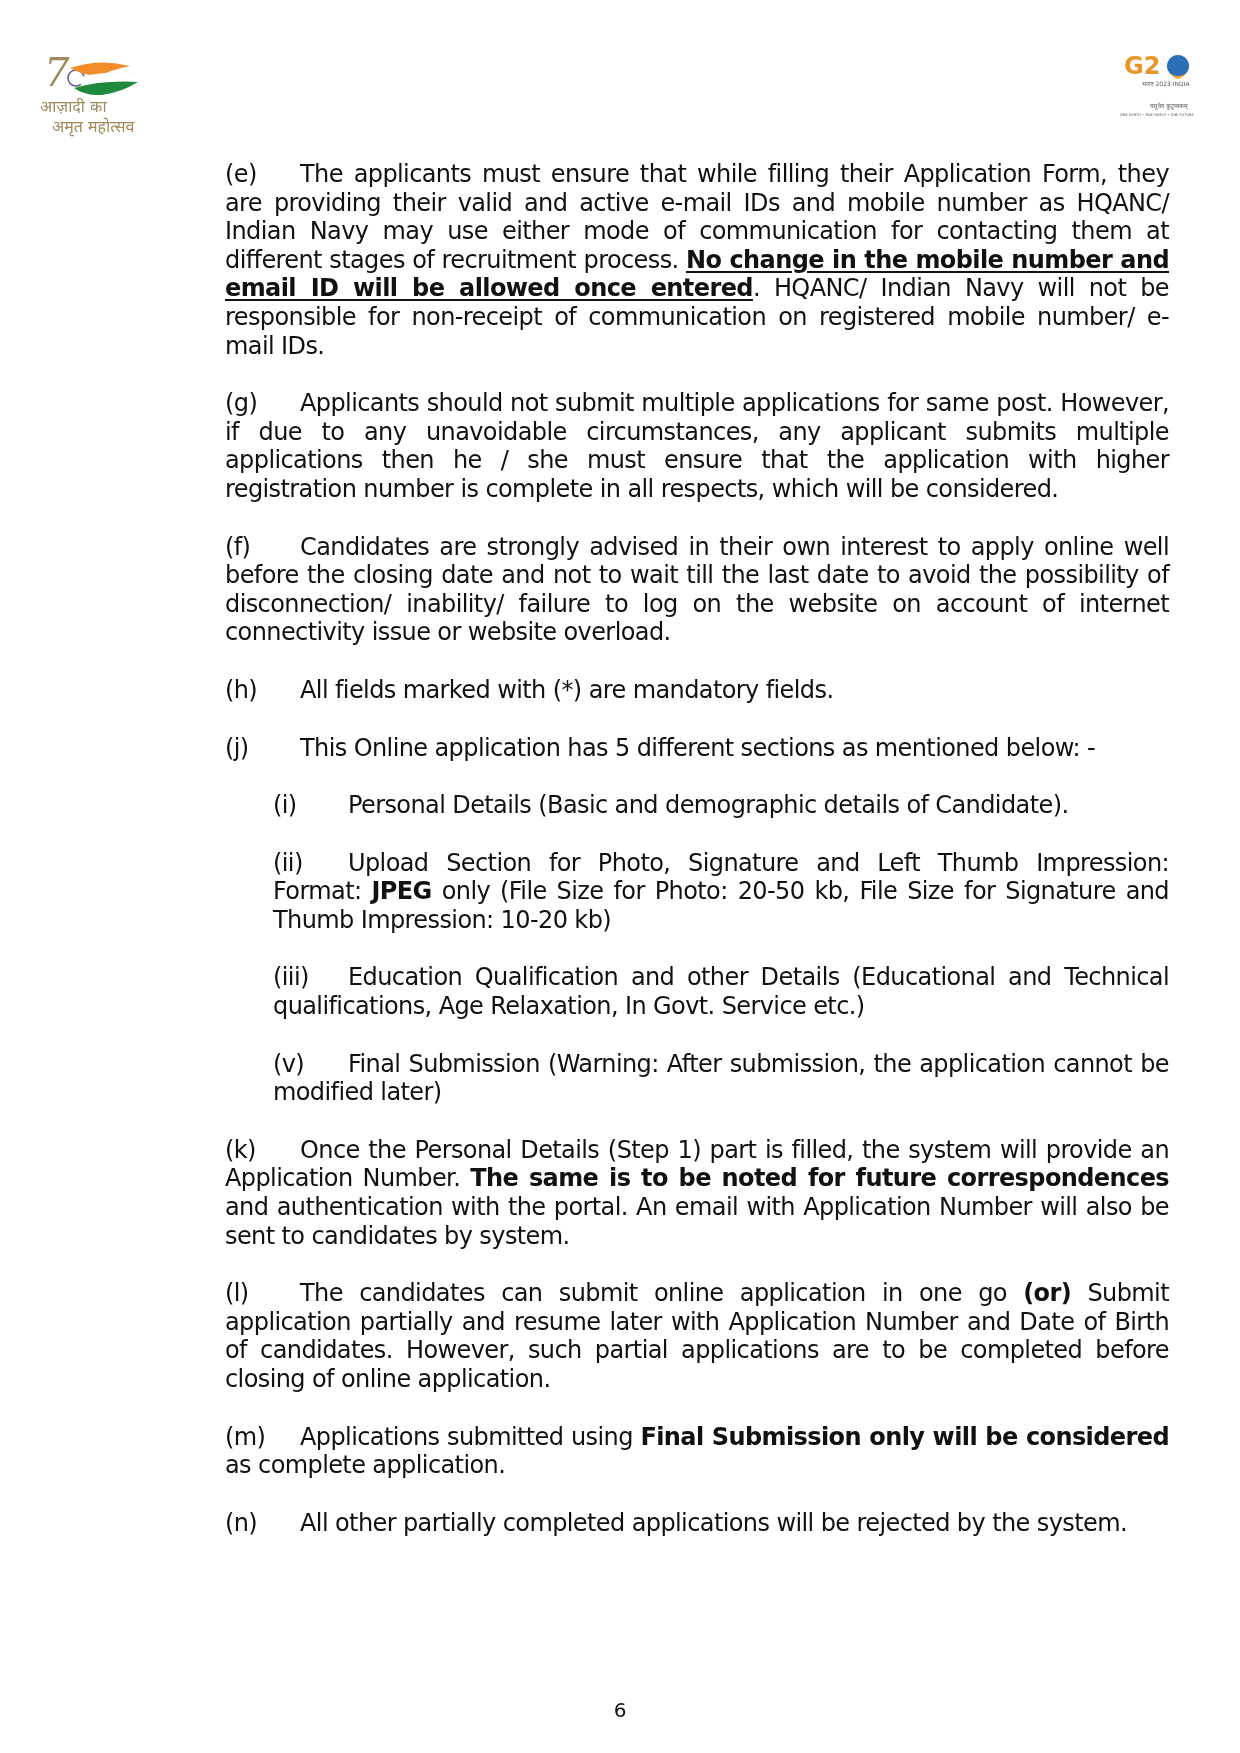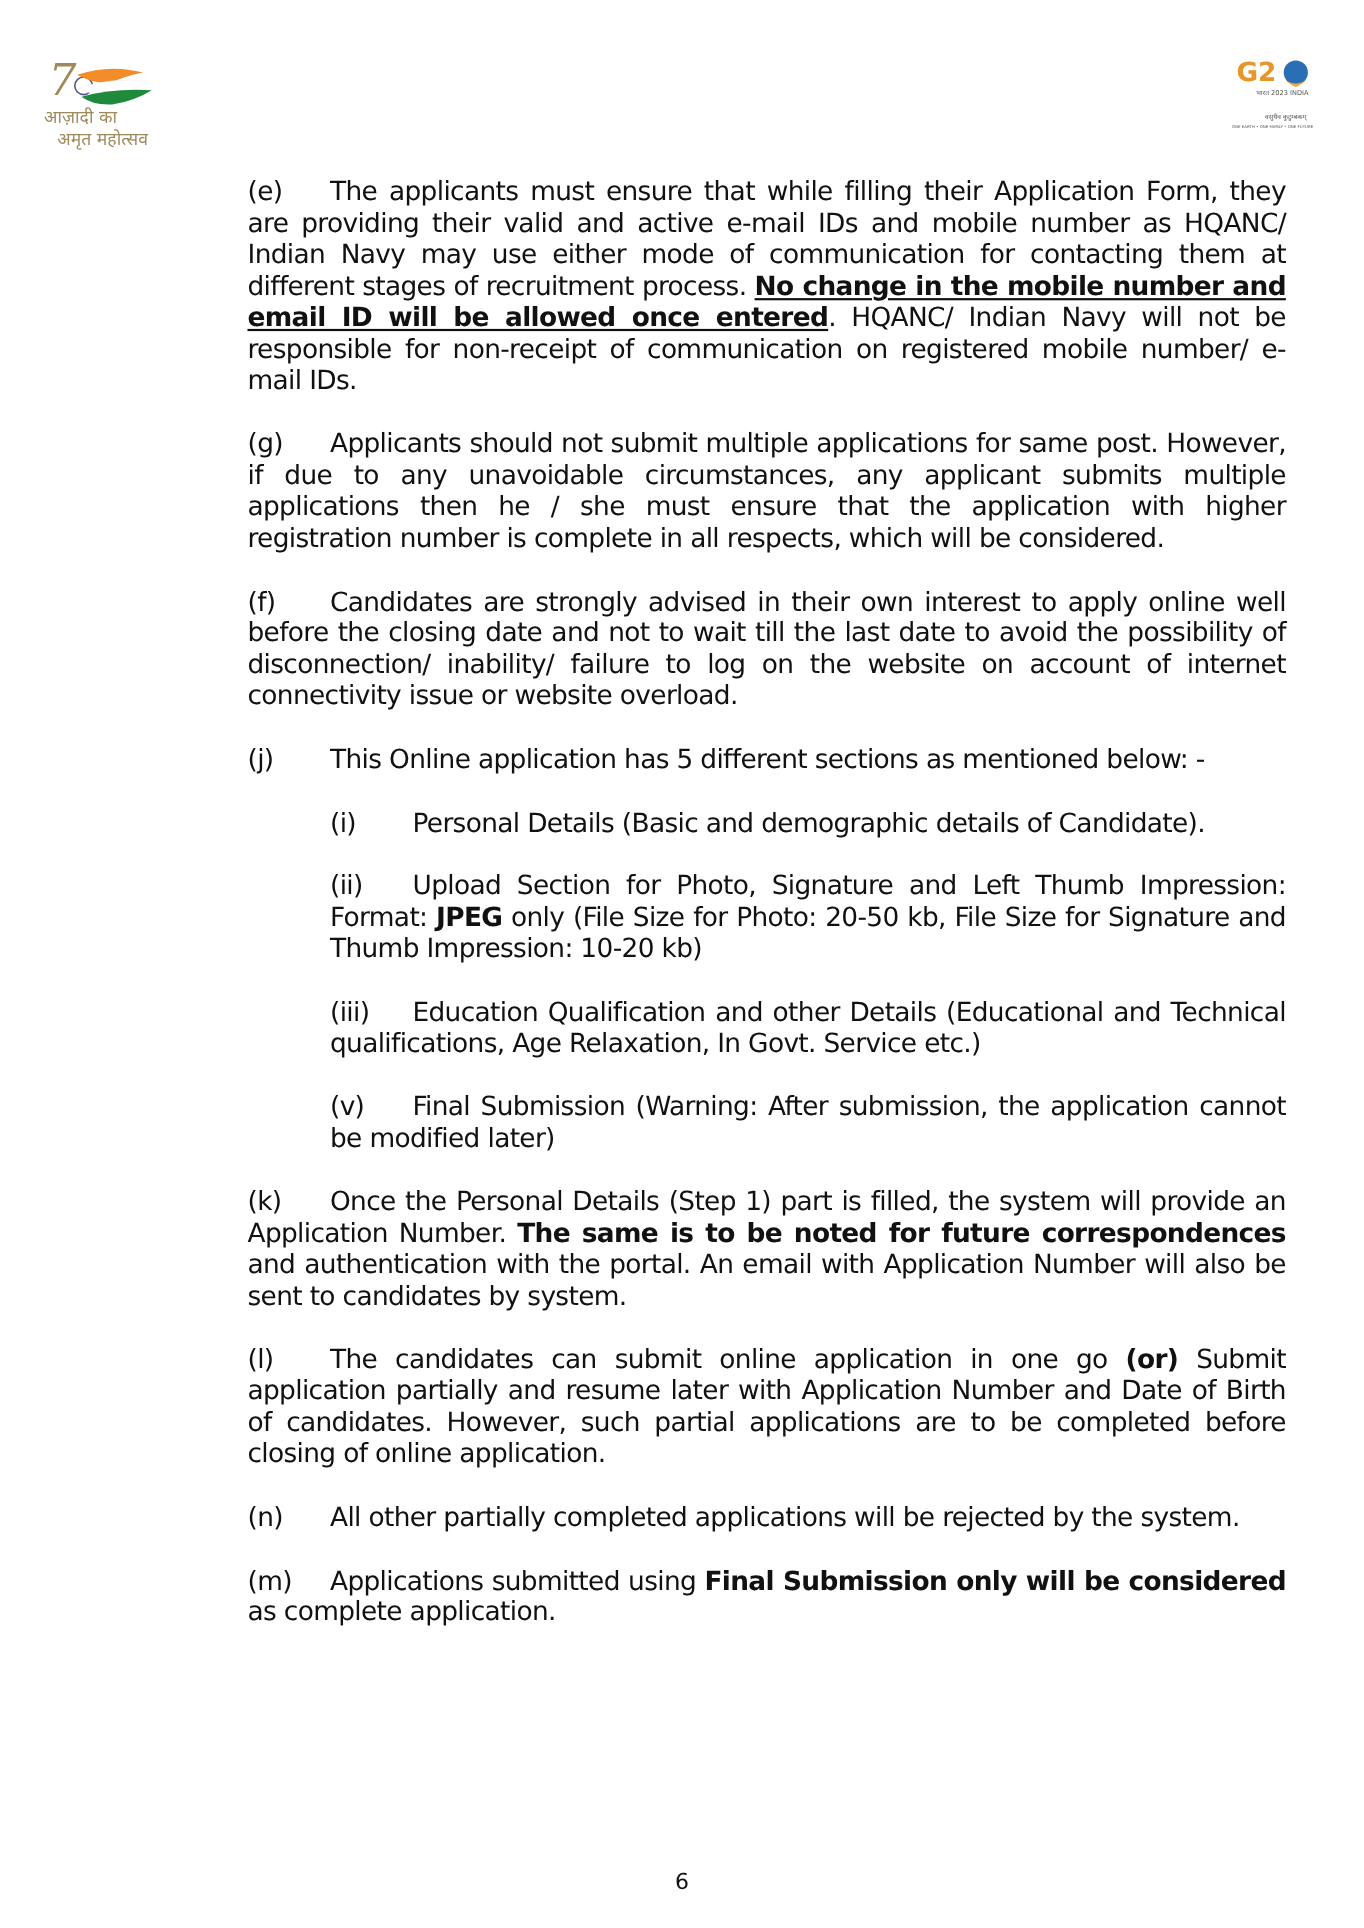--- a/index.html
+++ b/index.html
@@ -4,21 +4,21 @@
 <style>
   html, body { margin: 0; padding: 0; background: #ffffff; }
   body { width: 1240px; height: 1753px; position: relative; overflow: hidden;
          font-family: "DejaVu Sans", sans-serif; color: #111; }
   .logo-left { position: absolute; left: 40px; top: 48px; width: 130px; height: 90px; }
   .logo-right { position: absolute; left: 1120px; top: 50px; width: 100px; height: 80px; }
   .content { position: absolute; left: 225px; top: 160px; width: 944px;
              font-size: 24px; line-height: 28.6px; letter-spacing: -0.6px; }
   .para { text-align: justify; margin: 0 0 29px 0; }
   .lbl { display: inline-block; width: 75px; }
-  .sub { margin-left: 75px; }
+  .sub { margin-left: 48px; }
   b { font-weight: bold; }
   u { text-decoration: underline; text-decoration-thickness: 2px; text-underline-offset: 3px; }
   .pageno { position: absolute; left: 0; width: 1240px; top: 1698px; text-align: center;
             font-size: 20px; }
   .tiny { font-size: 6px; fill: #555; font-family: "DejaVu Sans", sans-serif; }
 </style>
 </head>
 <body>
 
 <div class="logo-left">
@@ -51,20 +51,23 @@
   </p>
 
   <p class="para">
     <span class="lbl">(g)</span><span>Applicants should not submit multiple applications for same post. However, if due to any unavoidable circumstances, any applicant submits multiple applications then he / she must ensure that the application with higher registration number is complete in all respects, which will be considered.</span>
   </p>
 
   <p class="para">
     <span class="lbl">(f)</span><span>Candidates are strongly advised in their own interest to apply online well before the closing date and not to wait till the last date to avoid the possibility of disconnection/ inability/ failure to log on the website on account of internet connectivity issue or website overload.</span>
   </p>
 
+  <p class="para">
+    <span class="lbl">(h)</span><span>All fields marked with (*) are mandatory fields.</span>
+  </p>
 
   <p class="para">
     <span class="lbl">(j)</span><span>This Online application has 5 different sections as mentioned below: -</span>
   </p>
 
   <p class="para sub">
     <span class="lbl">(i)</span><span>Personal Details (Basic and demographic details of Candidate).</span>
   </p>
 
   <p class="para sub">
@@ -82,22 +85,22 @@
 
   <p class="para">
     <span class="lbl">(k)</span><span>Once the Personal Details (Step 1) part is filled, the system will provide an Application Number. </span><b>The same is to be noted for future correspondences</b><span> and authentication with the portal. An email with Application Number will also be sent to candidates by system.</span>
   </p>
 
   <p class="para">
     <span class="lbl">(l)</span><span>The candidates can submit online application in one go </span><b>(or)</b><span> Submit application partially and resume later with Application Number and Date of Birth of candidates. However, such partial applications are to be completed before closing of online application.</span>
   </p>
 
   <p class="para">
-    <span class="lbl">(n)</span><span>All other partially completed applications will be rejected by the system.</span>
+    <span class="lbl">(m)</span><span>Applications submitted using </span><b>Final Submission only will be considered</b><span> as complete application.</span>
   </p>
 
   <p class="para">
-    <span class="lbl">(m)</span><span>Applications submitted using </span><b>Final Submission only will be considered</b><span> as complete application.</span>
+    <span class="lbl">(n)</span><span>All other partially completed applications will be rejected by the system.</span>
   </p>
 
 </div>
 
 <div class="pageno">6</div>
 
 </body></html>

